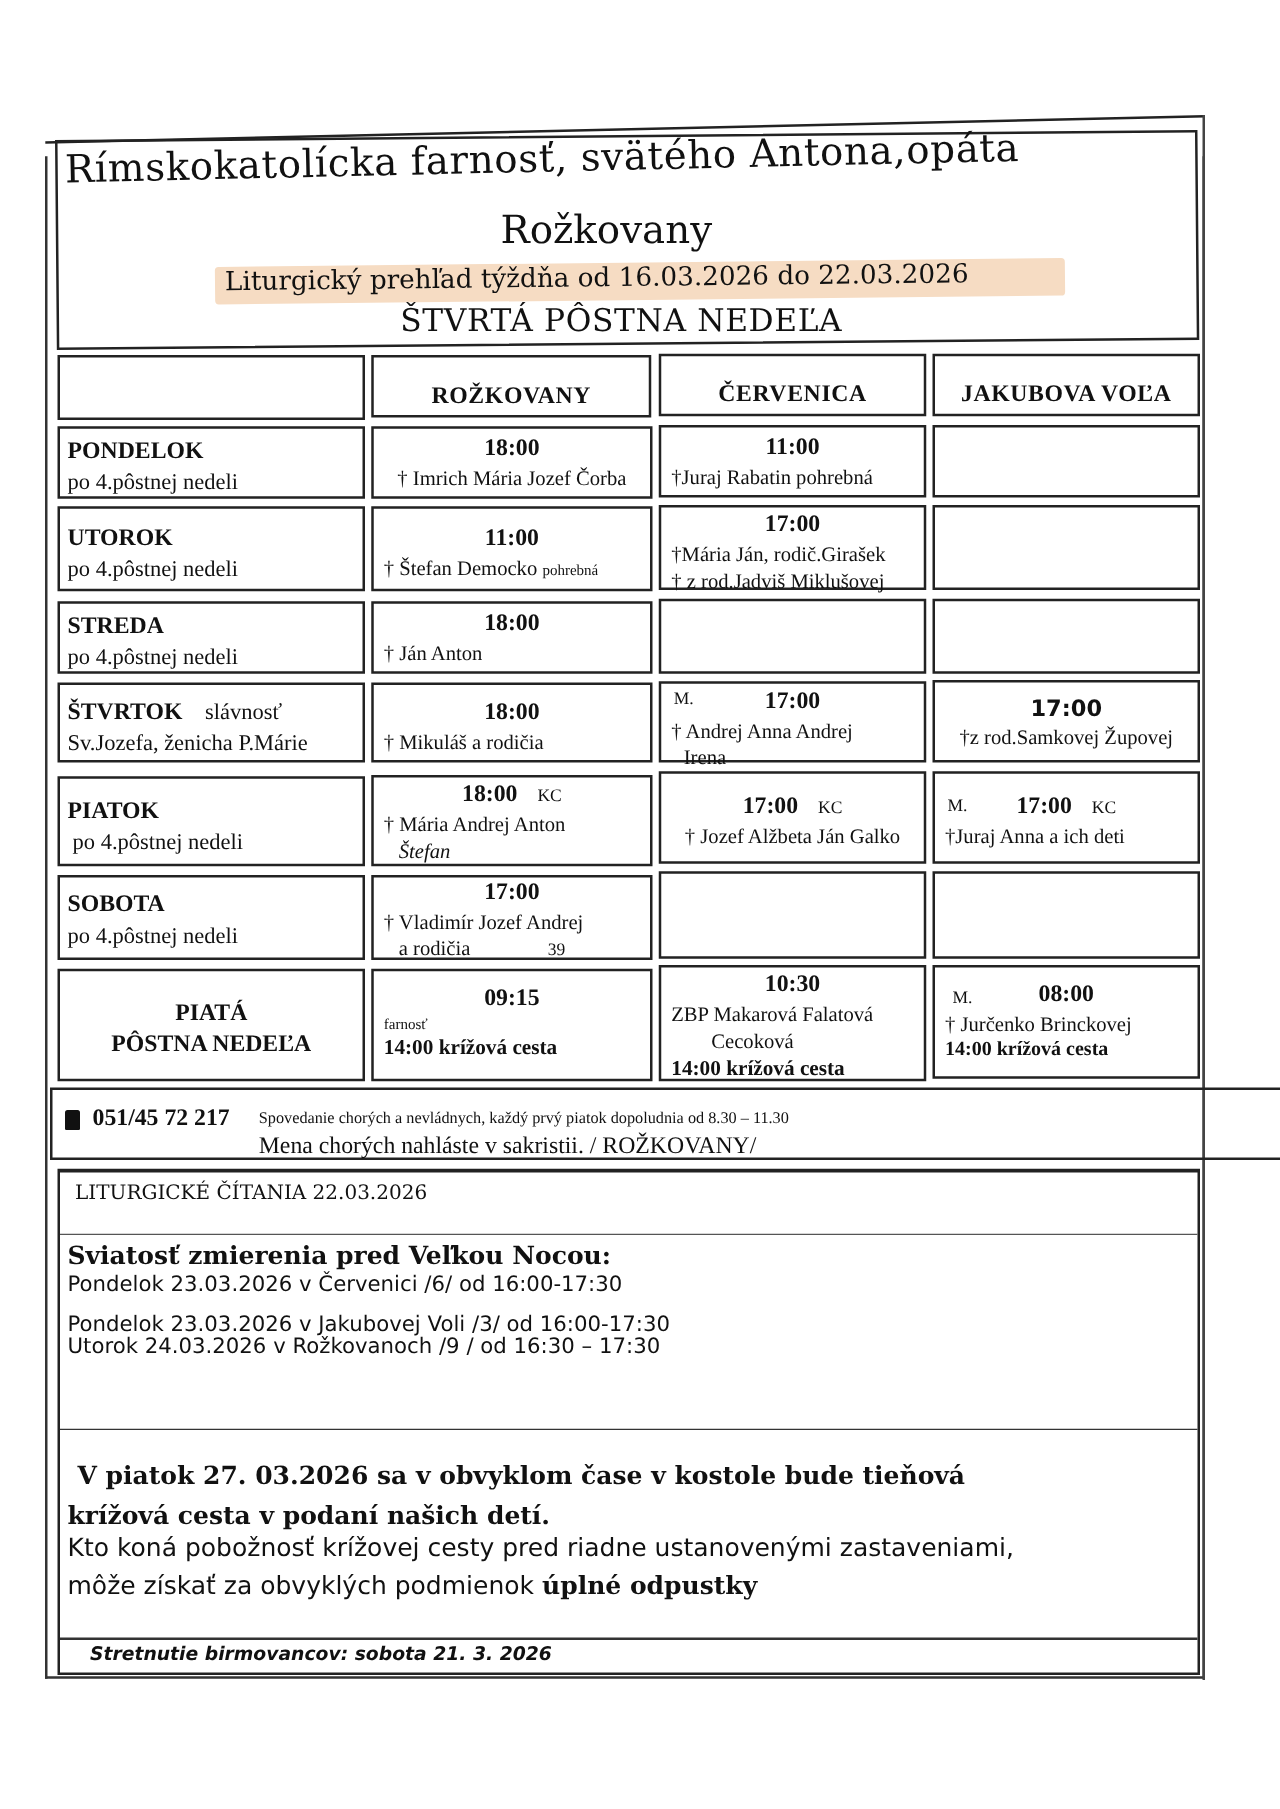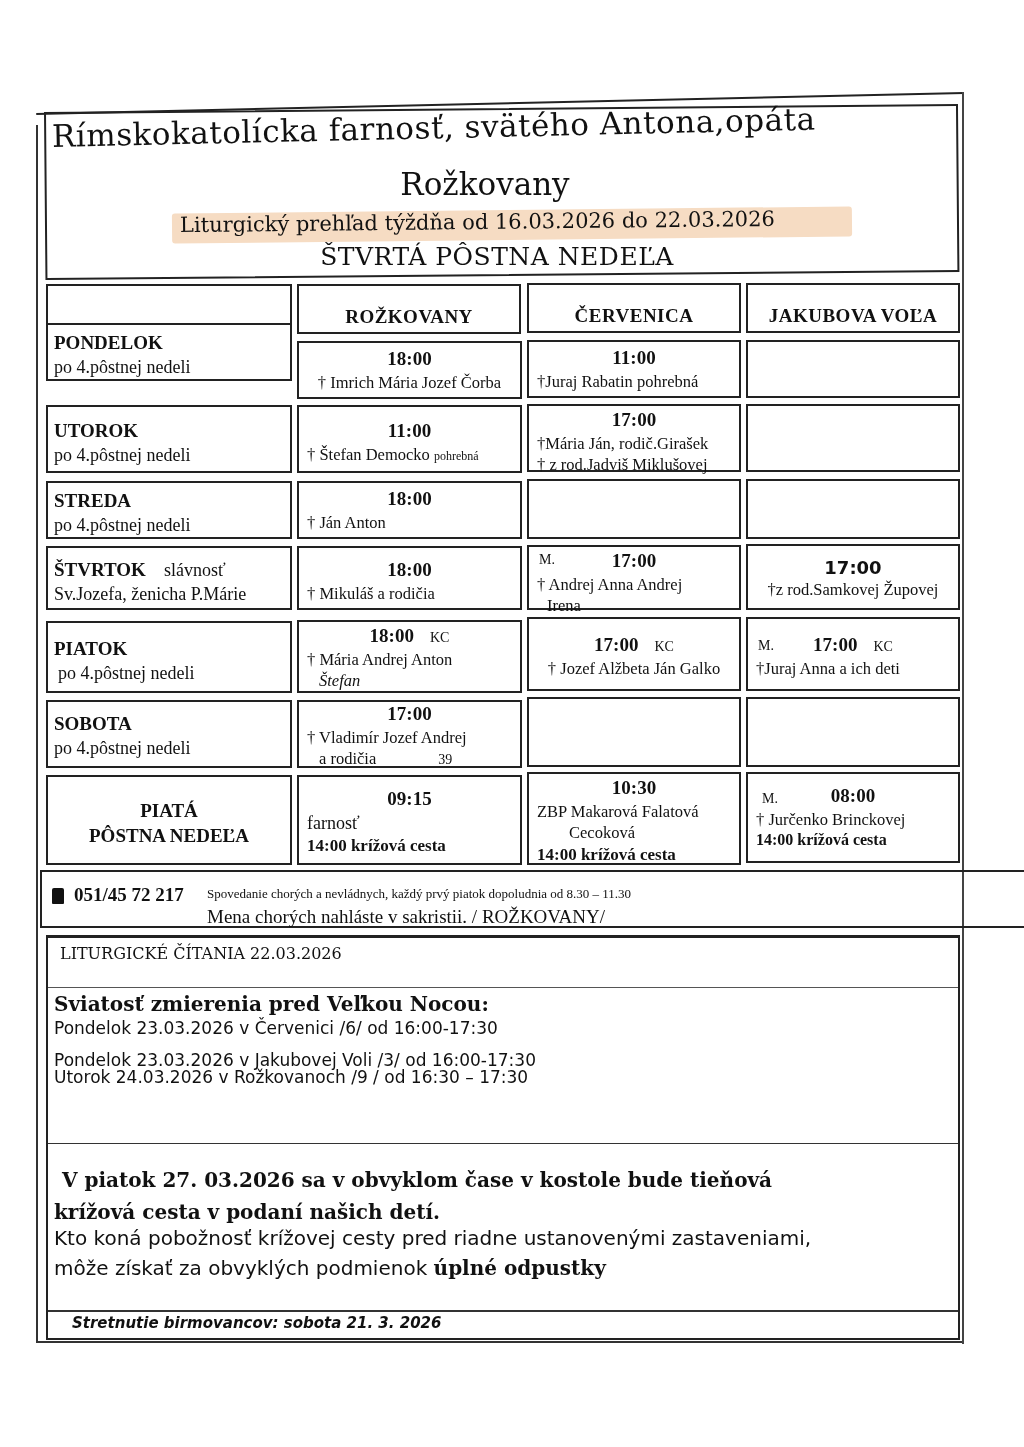--- a/index.html
+++ b/index.html
@@ -69,21 +69,21 @@
 <div class="title-line2">Rožkovany</div>
 <div class="subtitle-wrap"></div>
 <div class="subtitle">Liturgický prehľad týždňa od 16.03.2026 do 22.03.2026</div>
 <div class="sunday-title">ŠTVRTÁ PÔSTNA NEDEĽA</div>
 
 <div class="cell" style="left:46px;top:284px;width:246px;height:52px;"></div>
 <div class="cell colhead" style="left:297px;top:284px;width:224px;height:50px;">ROŽKOVANY</div>
 <div class="cell colhead" style="left:527px;top:283px;width:214px;height:50px;">ČERVENICA</div>
 <div class="cell colhead" style="left:746px;top:283px;width:214px;height:50px;">JAKUBOVA VOĽA</div>
 
-<div class="cell day" style="left:46px;top:323px;width:246px;height:58px;">
+<div class="cell day" style="left:46px;top:341px;width:246px;height:58px;">
   <span class="day-name">PONDELOK</span>
   <span class="day-sub">po 4.pôstnej nedeli</span>
 </div>
 <div class="cell mass" style="left:297px;top:341px;width:225px;height:58px;">
   <span class="time">18:00</span>
   <span class="intent center">† Imrich Mária Jozef Čorba</span>
 </div>
 <div class="cell mass" style="left:527px;top:340px;width:214px;height:58px;">
   <span class="time">11:00</span>
   <span class="intent">†Juraj Rabatin pohrebná</span>
@@ -165,21 +165,21 @@
 </div>
 <div class="cell" style="left:527px;top:697px;width:214px;height:70px;"></div>
 <div class="cell" style="left:746px;top:697px;width:214px;height:70px;"></div>
 
 <div class="cell day" style="left:46px;top:775px;width:246px;height:90px;text-align:center;padding-top:22px;">
   <span class="day-name">PIATÁ</span>
   <span class="day-name">PÔSTNA NEDEĽA</span>
 </div>
 <div class="cell mass" style="left:297px;top:775px;width:225px;height:90px;padding-top:10px;">
   <span class="time">09:15</span>
-  <span class="intent" style="font-size:18px;">farnosť</span>
+  <span class="intent" style="font-size:12px;">farnosť</span>
   <span class="bold-line">14:00 krížová cesta</span>
 </div>
 <div class="cell mass" style="left:527px;top:772px;width:214px;height:93px;padding-top:2px;">
   <span class="time">10:30</span>
   <span class="intent">ZBP Makarová Falatová</span>
   <span class="intent" style="padding-left:36px;">Cecoková</span>
   <span class="bold-line">14:00 krížová cesta</span>
 </div>
 <div class="cell mass" style="left:746px;top:772px;width:214px;height:91px;padding-top:10px;">
   <span class="mlabel" style="left:14px;top:16px;">M.</span>

